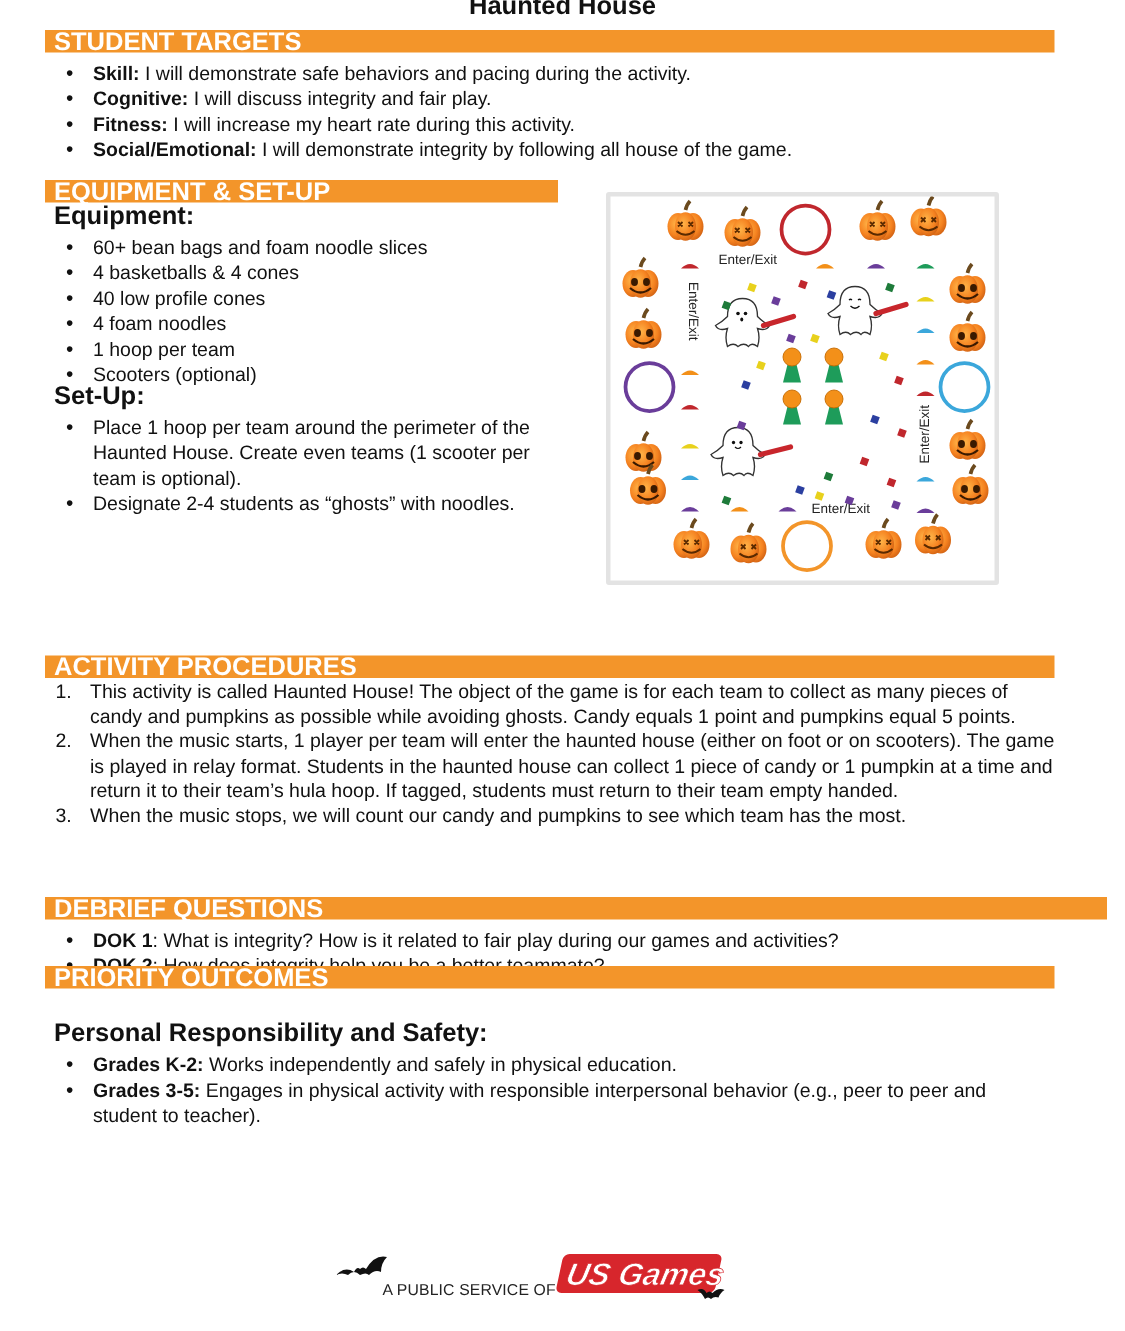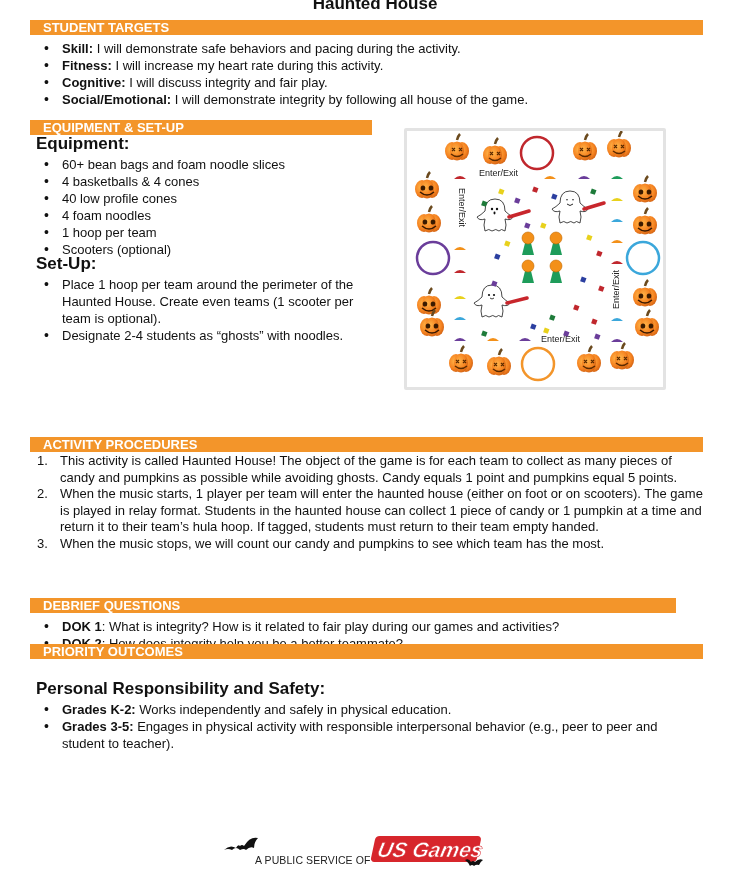--- a/index.html
+++ b/index.html
@@ -1,21 +1,21 @@
 <!DOCTYPE html>
 <html><head>
 <meta charset="utf-8">
 <style>
   html, body { margin:0; padding:0; background:#ffffff; }
   body { width:750px; height:887px; position:relative; overflow:hidden;
          font-family:"Liberation Sans", sans-serif; color:#111; }
   .title { position:absolute; left:0; width:750px; top:-6px; text-align:center;
            font-weight:bold; font-size:17px; line-height:20px; }
   .bar { position:absolute; background:#F3952A; color:#fff; font-weight:bold;
-         font-size:13px; line-height:15px; height:15px; padding-left:13px;
+         font-size:17px; line-height:15px; height:15px; padding-left:6px;
          box-sizing:border-box; text-transform:uppercase; letter-spacing:0; }
   ul.bl { list-style:none; margin:4px; padding:0; position:absolute; }
   ul.bl li { position:relative; padding-left:22px; font-size:13px; line-height:17px; }
   ul.bl li::before { content:"•"; position:absolute; left:4px; top:0; font-size:14px; }
   .sub { position:absolute; font-weight:bold; font-size:17px; line-height:17px; }
   ol.nl { list-style:none; margin:0; padding:0; position:absolute; }
   ol.nl li { position:relative; padding-left:23px; font-size:13px; line-height:16.5px; }
   ol.nl li .num { position:absolute; left:0; top:0; }
   b { font-weight:bold; }
   .cond { font-family:"Liberation Sans Narrow","Liberation Sans", sans-serif; }
@@ -28,22 +28,22 @@
   .footer .txt { position:absolute; left:31px; top:24px; font-size:10.5px; color:#222; letter-spacing:0.1px; }
 </style>
 </head>
 <body>
 
 <div class="title">Haunted House</div>
 
 <div class="bar" style="left:30px; top:20px; width:673px;">STUDENT TARGETS</div>
 <ul class="bl cond" style="left:36px; top:36px; width:680px;">
   <li><b>Skill:</b><span> I will demonstrate safe behaviors and pacing during the activity.</span></li>
+  <li><b>Cognitive:</b><span> I will discuss integrity and fair play.</span></li>
   <li><b>Fitness:</b><span> I will increase my heart rate during this activity.</span></li>
-  <li><b>Cognitive:</b><span> I will discuss integrity and fair play.</span></li>
   <li><b>Social/Emotional:</b><span> I will demonstrate integrity by following all house of the game.</span></li>
 </ul>
 
 <div class="bar" style="left:30px; top:120px; width:342px;">EQUIPMENT &amp; SET-UP</div>
 <div class="sub" style="left:36px; top:135px;">Equipment:</div>
 <ul class="bl" style="left:36px; top:152px; width:340px;">
   <li>60+ bean bags and foam noodle slices</li>
   <li>4 basketballs &amp; 4 cones</li>
   <li>40 low profile cones</li>
   <li>4 foam noodles</li>
@@ -201,21 +201,21 @@
   </svg>
 </div>
 
 <div class="bar" style="left:30px; top:437px; width:673px;">ACTIVITY PROCEDURES</div>
 <ol class="nl cond" style="left:37px; top:453px; width:668px;">
   <li><span class="num">1.</span><span>This activity is called Haunted House! The object of the game is for each team to collect as many pieces of candy and pumpkins as possible while avoiding ghosts. Candy equals 1 point and pumpkins equal 5 points.</span></li>
   <li><span class="num">2.</span><span>When the music starts, 1 player per team will enter the haunted house (either on foot or on scooters). The game is played in relay format. Students in the haunted house can collect 1 piece of candy or 1 pumpkin at a time and return it to their team’s hula hoop. If tagged, students must return to their team empty handed.</span></li>
   <li><span class="num">3.</span><span>When the music stops, we will count our candy and pumpkins to see which team has the most.</span></li>
 </ol>
 
-<div class="bar" style="left:30px; top:598px; width:646px;">DEBRIEF QUESTIONS</div>
+<div class="bar" style="left:30px; top:598px; width:708px;">DEBRIEF QUESTIONS</div>
 <ul class="bl cond" style="left:36px; top:614px; width:680px;">
   <li><b>DOK 1</b><span>: What is integrity? How is it related to fair play during our games and activities?</span></li>
   <li><b>DOK 2</b><span>: How does integrity help you be a better teammate?</span></li>
 </ul>
 
 <div class="bar" style="left:30px; top:644px; width:673px;">PRIORITY OUTCOMES</div>
 <div class="sub cond" style="left:36px; top:680px;">Personal Responsibility and Safety:</div>
 <ul class="bl cond" style="left:36px; top:697px; width:660px;">
   <li><b>Grades K-2:</b><span> Works independently and safely in physical education.</span></li>
   <li><b>Grades 3-5:</b><span> Engages in physical activity with responsible interpersonal behavior (e.g., peer to peer and student to teacher).</span></li>

